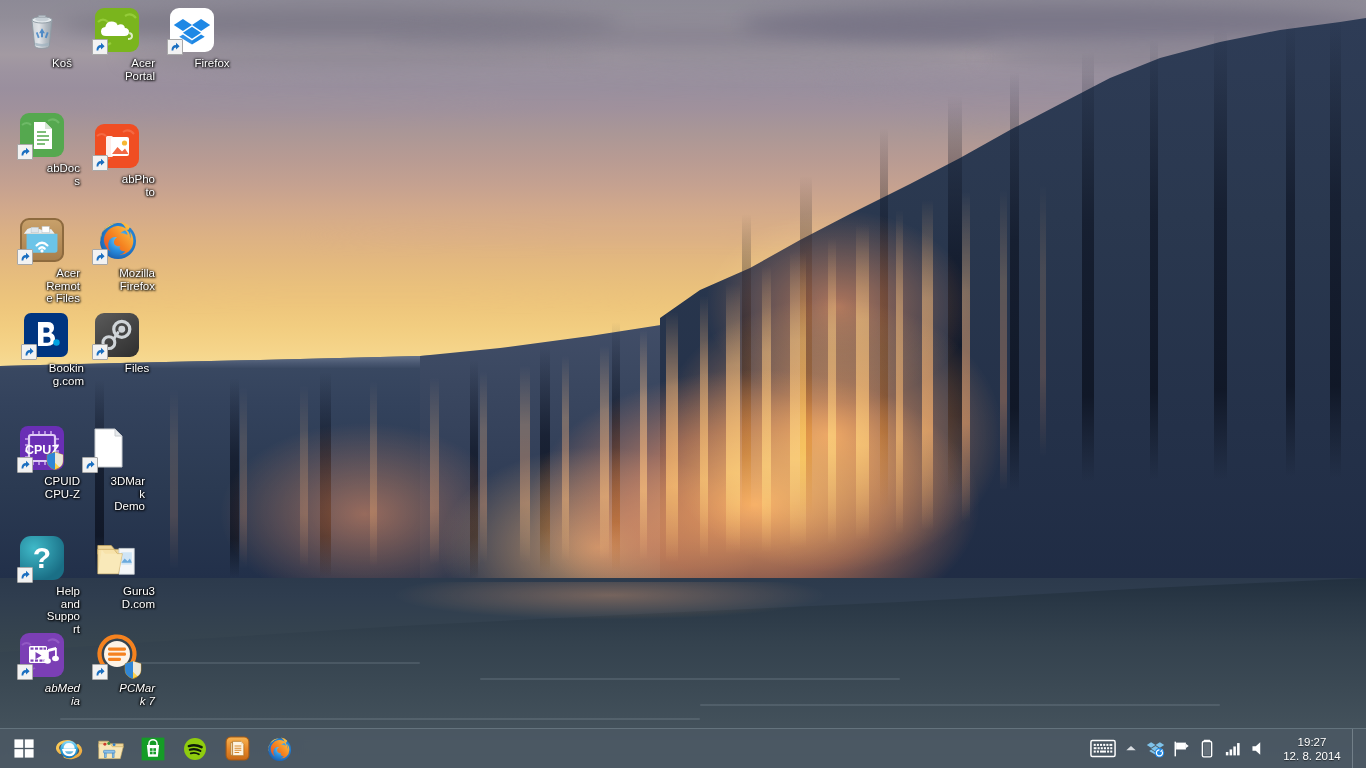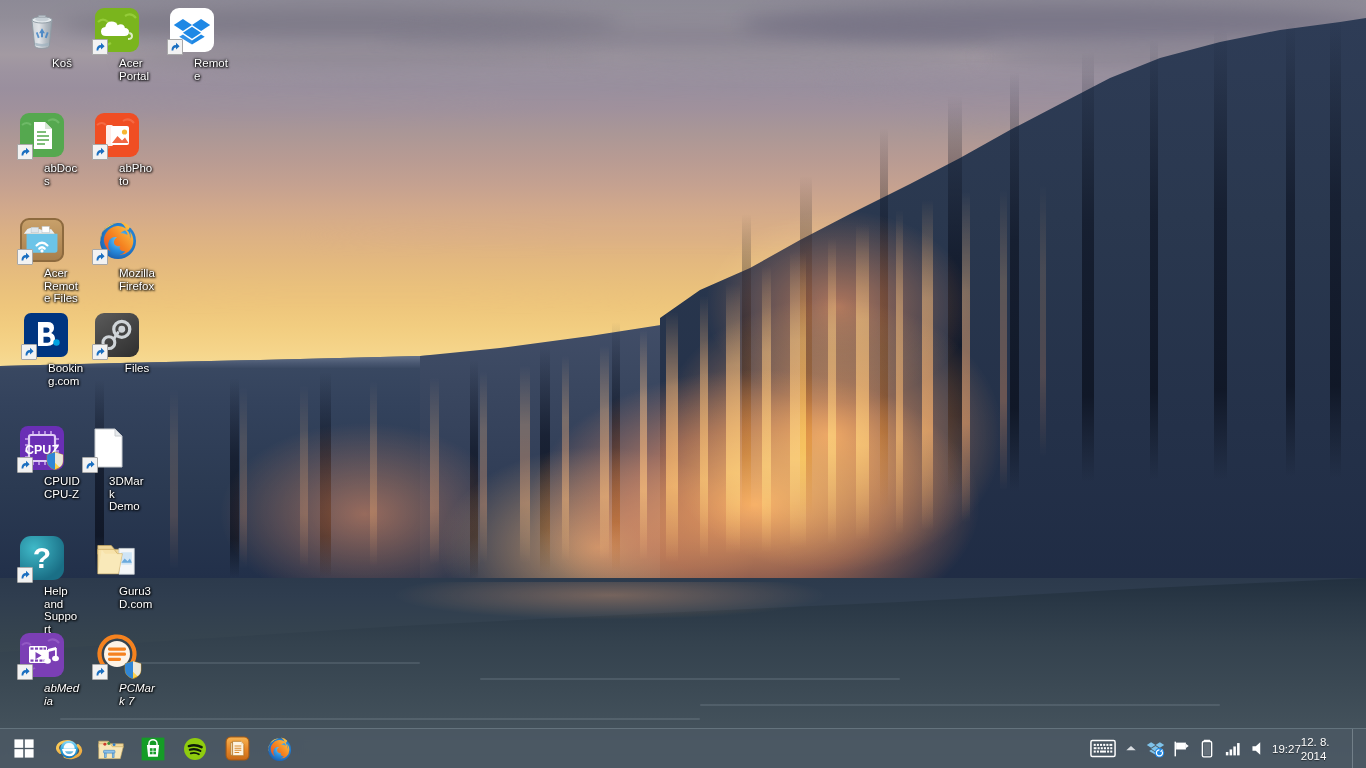--- a/index.html
+++ b/index.html
@@ -154,21 +154,21 @@
   }
   .dicon {
     position:absolute; width:76px; display:flex; flex-direction:column;
     align-items:center; cursor:default;
   }
   .dicon .glyph {
     position:relative; width:48px; height:48px; margin-bottom:3px;
     display:flex; align-items:center; justify-content:center;
   }
   .dicon .dlabel {
-    font-size:11.5px; line-height:12.5px; color:#fff; text-align:left;
+    font-size:11.5px; line-height:12.5px; color:#fff; text-align:right;
     text-shadow:0 0 3px rgba(0,0,0,.95), 1px 1px 2px rgba(0,0,0,.95), -1px 0 2px rgba(0,0,0,.8);
     max-width:76px; word-wrap:break-word;padding-left:40px;
   }
   
   .shortcut {
     position:absolute; left:-1px; bottom:-1px; width:16px; height:16px;
     background:#f2f2f2; border:1px solid #a8a8a8; border-radius:1px;
     display:flex; align-items:center; justify-content:center;
   }
   .shortcut::after {
@@ -203,21 +203,21 @@
     cursor:pointer; position:relative;
   }
   #tray {
     margin-left:auto; display:flex; align-items:center; height:40px; padding-right:6px;
   }
   .tray-ico {
     width:26px; height:40px; display:flex; align-items:center; justify-content:center;
     cursor:pointer;
   }
   #clock {
-    width:80px; height:40px; display:flex; flex-direction:row;
+    width:80px; height:40px; display:flex; flex-direction:column;
     align-items:center; justify-content:center; cursor:pointer;
     color:#fff; font-size:11.5px; line-height:14px;
     text-shadow:0 1px 1px rgba(0,0,0,.55);
   }
   #show-desktop {
     width:8px; height:40px; border-left:1px solid rgba(190,200,210,.35); cursor:pointer;
   }
 </style>
 </head>
 <body>
@@ -368,21 +368,21 @@
               <polygon points="22,33.5 12,27 8,29.5 22,38" opacity=".92"></polygon>
             </g>
           </svg>
         </div>
         <div class="shortcut">
           <svg viewBox="0 0 12 12">
               <path d="M2.5 9.5 Q2.5 4 7 4 V1.8 L10.6 5.2 7 8.6 V6.4 Q4.6 6.4 4.3 9.5 Z" fill="#1b6fc0"></path>
             </svg>
         </div>
       </div>
-      <div class="dlabel">Remote</div>
+      <div class="dlabel">Firefox</div>
     </div>
 
     <div class="dicon" style="left:0px; top:105px;">
       <div class="glyph">
         <div class="tile" style="background:#55a84f;">
           <svg viewBox="0 0 44 44" width="44" height="44">
             <g fill="none" stroke="#74bd6d" stroke-width="2" opacity=".8">
               <path d="M2 12 q5-4 9 0 M28 8 q6-4 11 2 M4 33 q6 4 11 1"></path>
             </g>
             <path d="M14 9 h11 l7 7 v20 h-18 z" fill="#ffffff"></path>
@@ -394,21 +394,21 @@
         </div>
         <div class="shortcut">
           <svg viewBox="0 0 12 12">
               <path d="M2.5 9.5 Q2.5 4 7 4 V1.8 L10.6 5.2 7 8.6 V6.4 Q4.6 6.4 4.3 9.5 Z" fill="#1b6fc0"></path>
             </svg>
         </div>
       </div>
       <div class="dlabel">abDocs</div>
     </div>
 
-    <div class="dicon" style="left:75px; top:105px;">
+    <div class="dicon" style="left:75px; top:116px;">
       <div class="glyph">
         <div class="tile" style="background:#f04e23;">
           <svg viewBox="0 0 44 44" width="44" height="44">
             <g fill="none" stroke="#f6734f" stroke-width="2" opacity=".75">
               <path d="M2 12 q5-4 9 0 M28 8 q6-4 11 2 M4 33 q6 4 11 1"></path>
             </g>
             <rect x="11" y="12" width="7" height="21" rx="1.5" fill="#ffffff" opacity=".9"></rect>
             <rect x="16" y="13" width="18" height="19" rx="2" fill="#ffffff"></rect>
             <circle cx="29.5" cy="19" r="2.6" fill="#f7b733"></circle>
             <path d="M17 30 l5.5-7 4.5 4.6 3-3 3.5 5.4 z" fill="#f04e23" opacity=".85"></path>

